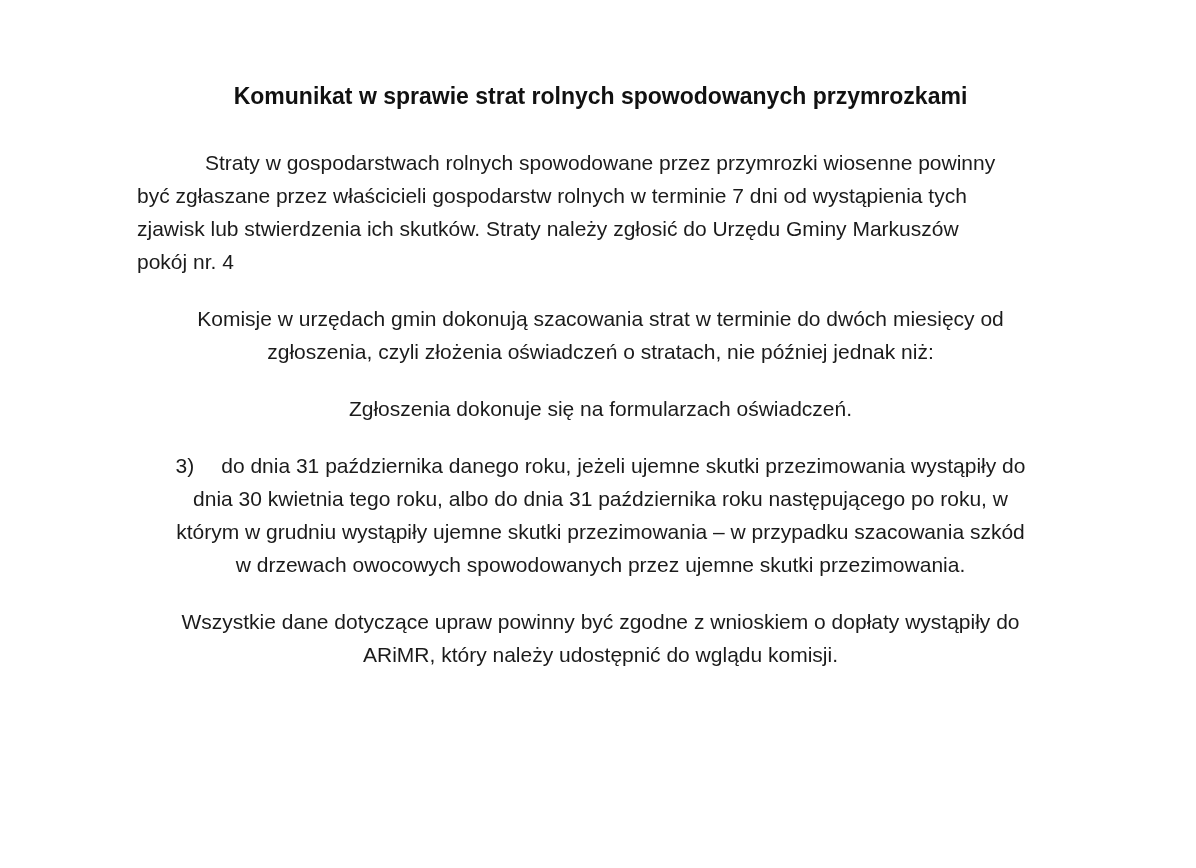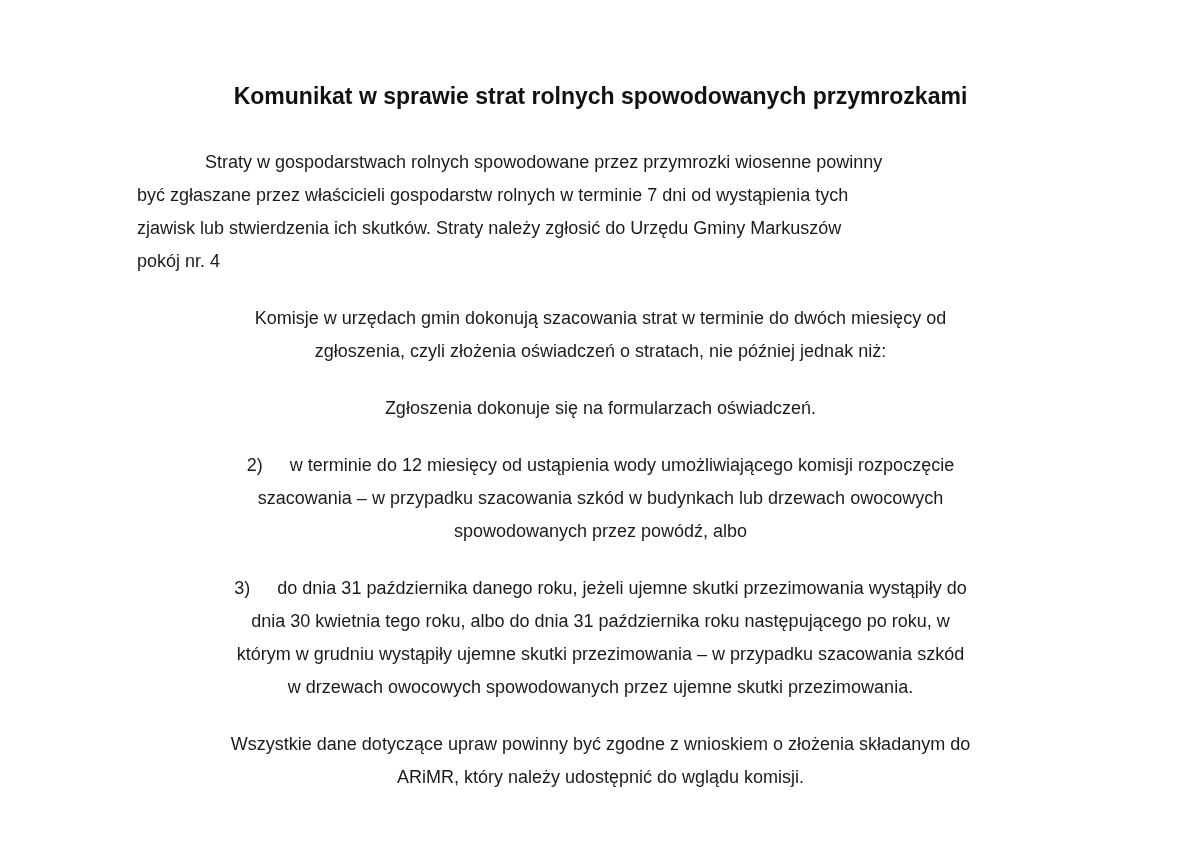--- a/index.html
+++ b/index.html
@@ -23,21 +23,21 @@
   }
   h1.doc-title {
     font-size: 23px;
     line-height: 32px;
     font-weight: bold;
     text-align: center;
     color: #111111;
     margin: 0 0 34px 0;
   }
   .p {
-    font-size: 18px;
+    font-size: 21px;
     line-height: 33px;
     margin: 0 0 24px 0;
     white-space: pre-line; 
   }
   .p.left {
     text-align: left;
     text-indent: 68px;
   }
   .p.center {
     text-align: center;
@@ -60,24 +60,21 @@
 być zgłaszane przez właścicieli gospodarstw rolnych w terminie 7 dni od wystąpienia tych
 zjawisk lub stwierdzenia ich skutków. Straty należy zgłosić do Urzędu Gminy Markuszów
 pokój nr. 4</p>
 
   <p class="p center">Komisje w urzędach gmin dokonują szacowania strat w terminie do dwóch miesięcy od
 zgłoszenia, czyli złożenia oświadczeń o stratach, nie później jednak niż:</p>
 
   <p class="p center">Zgłoszenia dokonuje się na formularzach oświadczeń.</p>
 
 
-  <p class="p center"><span class="list-num">2)</span><span class="tab"></span><span>w terminie do 12 miesięcy od ustąpienia wody umożliwiającego komisji rozpoczęcie
-szacowania – w przypadku szacowania szkód w budynkach lub drzewach owocowych
-spowodowanych przez powódź, albo</span></p>
 
   <p class="p center"><span class="list-num">3)</span><span class="tab"></span><span>do dnia 31 października danego roku, jeżeli ujemne skutki przezimowania wystąpiły do
 dnia 30 kwietnia tego roku, albo do dnia 31 października roku następującego po roku, w
 którym w grudniu wystąpiły ujemne skutki przezimowania – w przypadku szacowania szkód
 w drzewach owocowych spowodowanych przez ujemne skutki przezimowania.</span></p>
 
-  <p class="p center">Wszystkie dane dotyczące upraw powinny być zgodne z wnioskiem o złożenia składanym do
+  <p class="p center">Wszystkie dane dotyczące upraw powinny być zgodne z wnioskiem o dopłaty wystąpiły do
 ARiMR, który należy udostępnić do wglądu komisji.</p>
 </main>
 
 </body></html>

